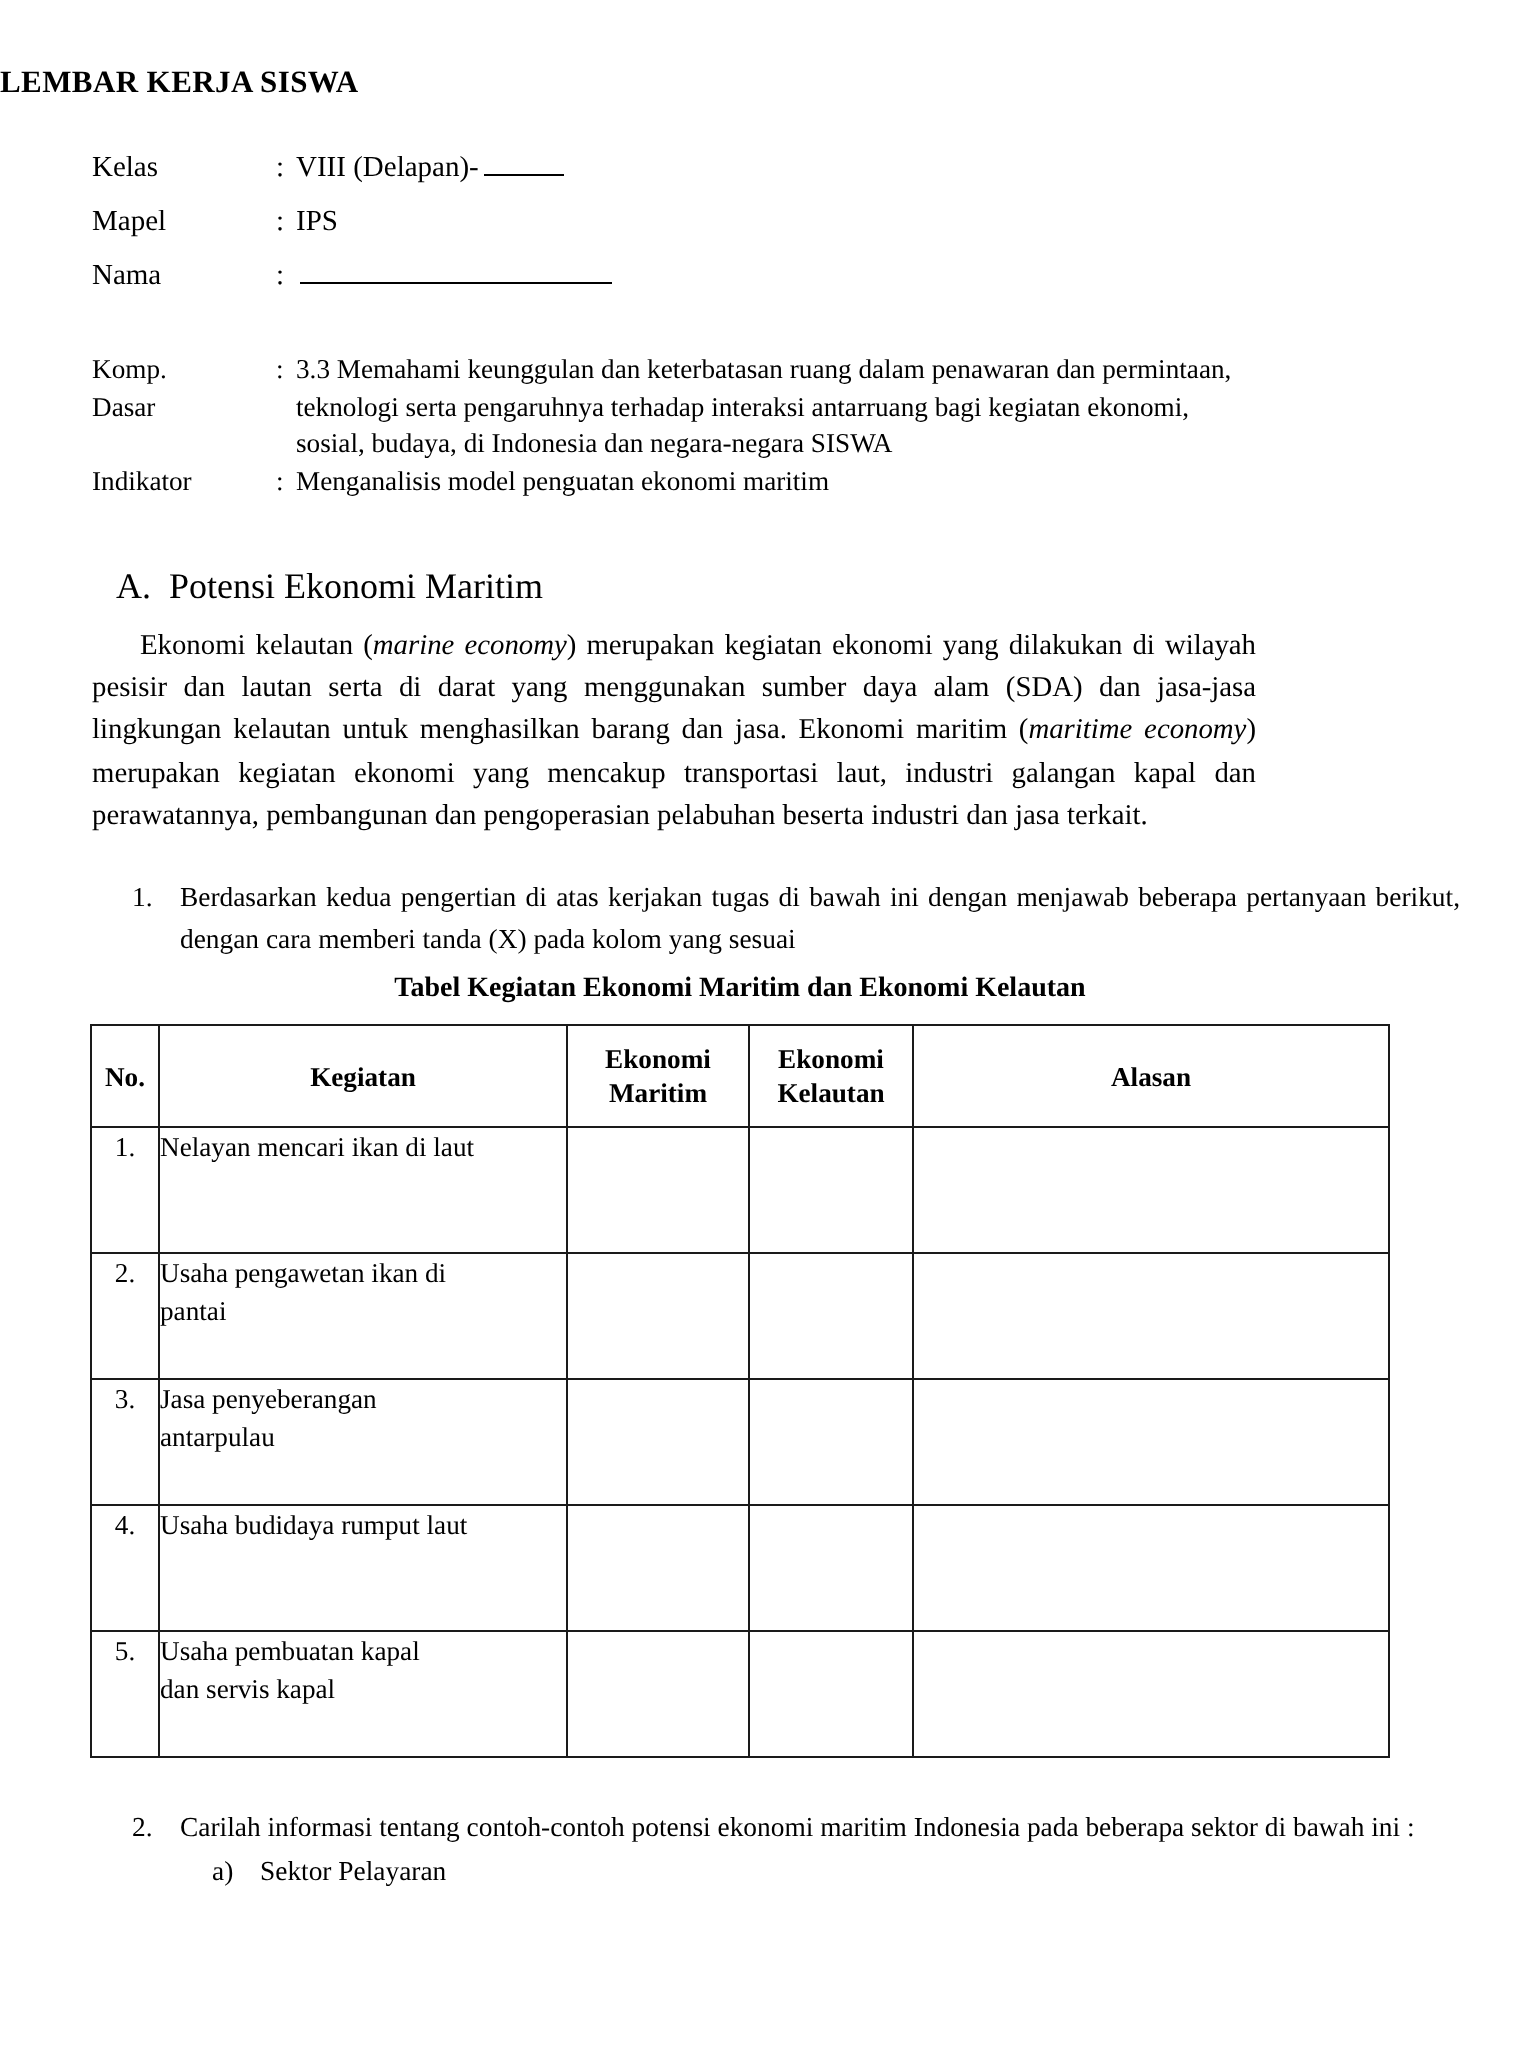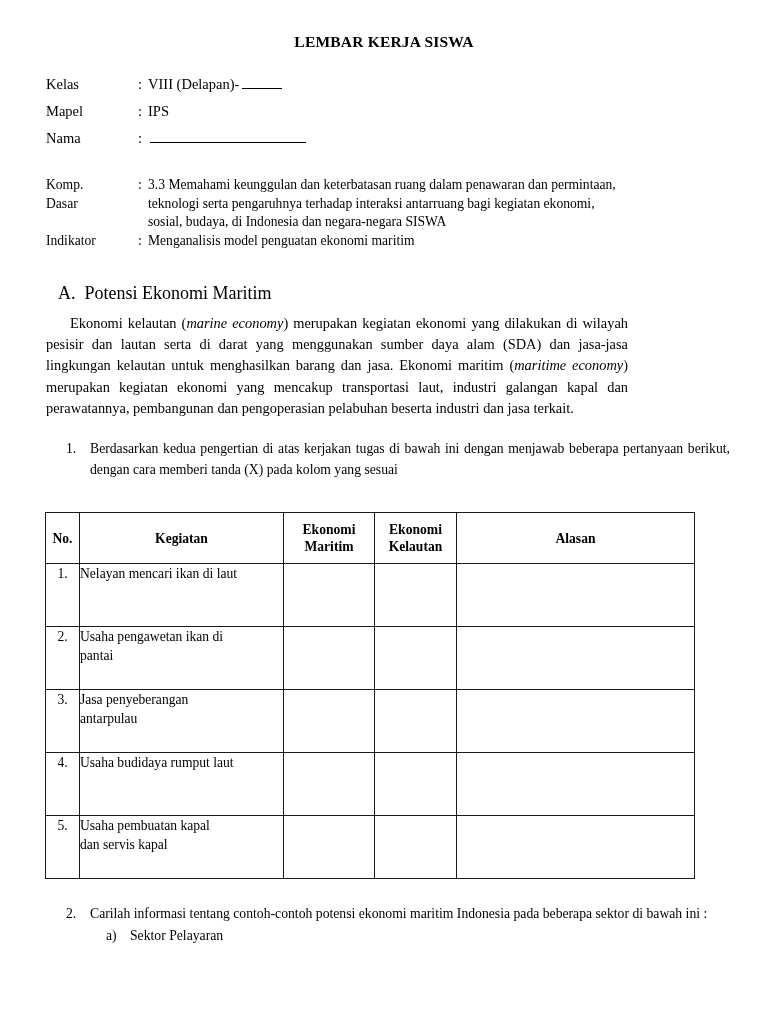--- a/index.html
+++ b/index.html
@@ -23,21 +23,21 @@
     height: 1024px;
     padding: 0;
   }
 
   
   .doc-title {
     position: absolute;
     left: 0;
     top: 33px;
     width: 768px;
-    text-align: center;
+    text-align: left;
     font-size: 15.5px;
     font-weight: bold;
     letter-spacing: 0.2px;
   }
 
   
   .ident {
     position: absolute;
     left: 46px;
     top: 76px;
@@ -285,20 +285,21 @@
     <span class="ltr">A.</span><span>Potensi Ekonomi Maritim</span>
   </div>
 
   <div class="body-para"><span>Ekonomi kelautan (</span><i>marine economy</i><span>) merupakan kegiatan ekonomi yang dilakukan di wilayah pesisir dan lautan serta di darat yang menggunakan sumber daya alam (SDA) dan jasa-jasa lingkungan kelautan untuk menghasilkan barang dan jasa. Ekonomi maritim (</span><i>maritime economy</i><span>) merupakan kegiatan ekonomi yang mencakup transportasi laut, industri galangan kapal dan perawatannya, pembangunan dan pengoperasian pelabuhan beserta industri dan jasa terkait.</span></div>
 
   <div class="item-1">
     <span class="item-num">1.</span>
     <span class="item-body">Berdasarkan kedua pengertian di atas kerjakan tugas di bawah ini dengan menjawab beberapa pertanyaan berikut, dengan cara memberi tanda (X) pada kolom yang sesuai</span>
   </div>
 
+  <div class="tbl-caption">Tabel Kegiatan Ekonomi Maritim dan Ekonomi Kelautan</div>
 
   <div class="tbl-wrap">
     <table class="lks">
       <colgroup>
         <col class="col-no">
           <col class="col-keg">
           <col class="col-mar">
           <col class="col-kel">
           <col class="col-alasan">
       </colgroup>

